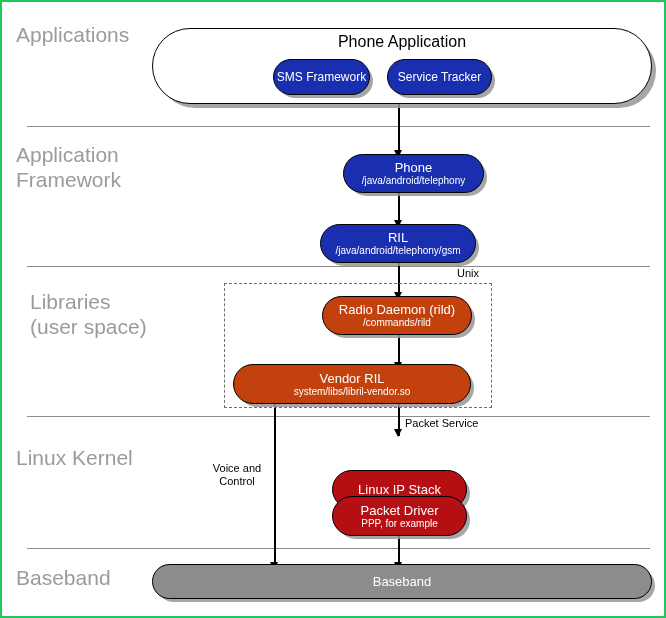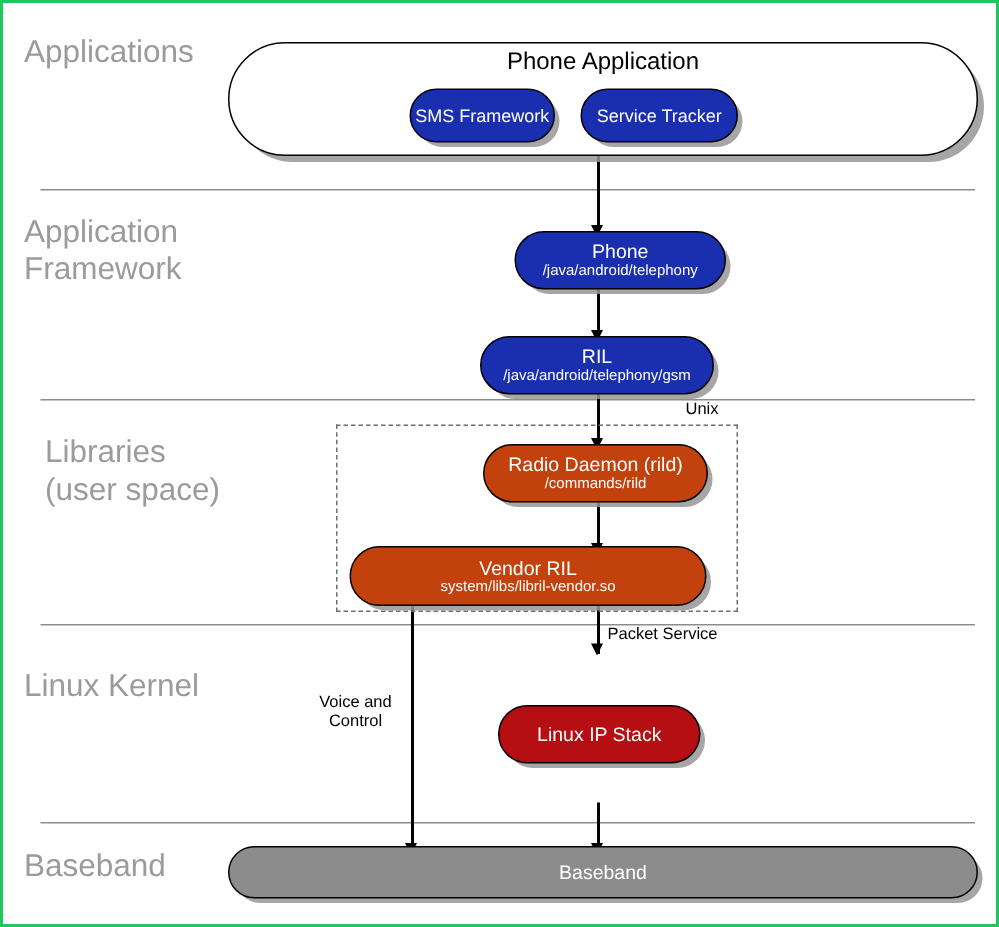--- a/index.html
+++ b/index.html
@@ -230,18 +230,22 @@
 
   <div class="node green" style="left:231px; top:362px; width:238px; height:40px;">
     <div class="title">Vendor RIL</div>
     <div class="sub">system/libs/libril-vendor.so</div>
   </div>
 
   <div class="node red" style="left:330px; top:432px; width:135px; height:39px;margin-top:36px;">
     <div class="title">Linux IP Stack</div>
   </div>
 
+  <div class="node red" style="left:330px; top:494px; width:135px; height:40px;">
+    <div class="title">Packet Driver</div>
+    <div class="sub">PPP, for example</div>
+  </div>
 
   <div class="node grey" style="left:150px; top:562px; width:500px; height:35px;">
     <div class="title">Baseband</div>
   </div>
 
 </div>
 
 </body></html>

